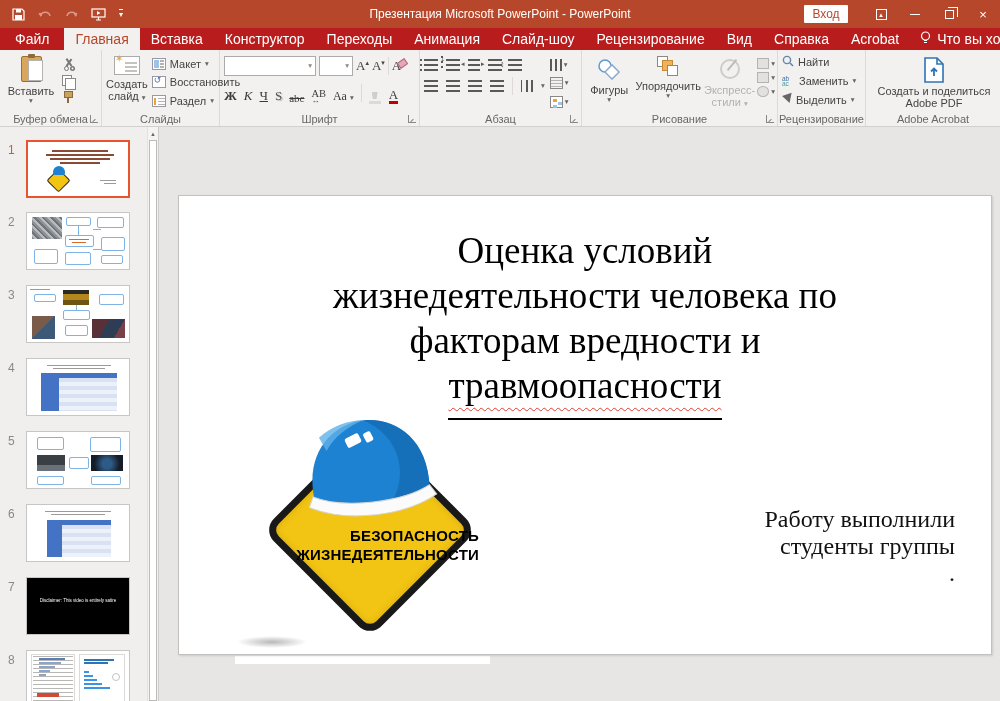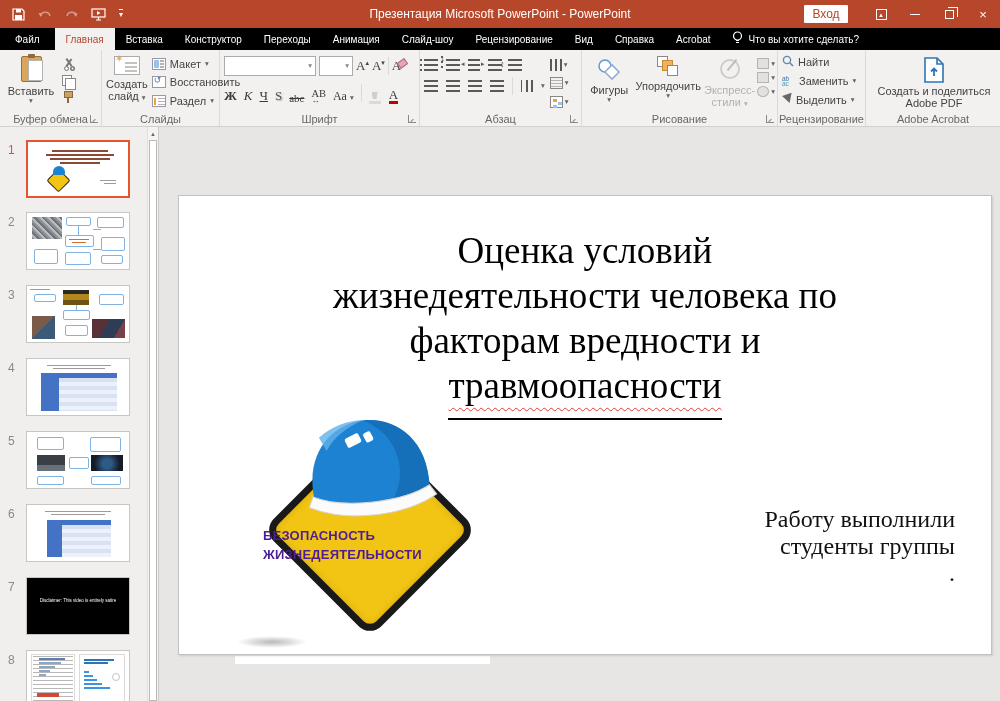--- a/index.html
+++ b/index.html
@@ -16,21 +16,21 @@
   .tb-title { position:absolute; left:50%; top:0; transform:translateX(-50%); height:28px; display:flex; align-items:center; font-size:12px; color:#fff; white-space:nowrap; }
   .tb-right { margin-left:auto; display:flex; align-items:center; height:100%; }
   .signin { width:44px; height:18px; background:#fff; color:#B7472A; font-size:12px; display:flex; align-items:center; justify-content:center; margin-right:16px; border-radius:1px; }
   .winbtn { width:34px; height:28px; display:flex; align-items:center; justify-content:center; font-size:13px; }
   .ribopt-box { width:11px; height:11px; border:1px solid #fff; display:flex; align-items:center; justify-content:center; font-size:7px; line-height:7px; }
   .min-bar { width:10px; height:1px; background:#fff; }
   .restore-box { position:relative; width:9px; height:9px; border:1px solid #fff; }
   .restore-box:before { content:""; position:absolute; left:2px; top:-4px; width:9px; height:9px; border:1px solid #fff; border-left:none; border-bottom:none; }
 
   
-  .tabbar { height:22px; background:#000000; display:flex; align-items:stretch; color:#fff; font-size:10px; }
+  .tabbar { height:22px; background:#b91c1c; display:flex; align-items:stretch; color:#fff; font-size:14px; }
   .tab { display:flex; align-items:center; padding:0 11px; white-space:nowrap; }
   .tab.filetab { padding:0 15px; }
   .tab.active { background:#f3f1f0; color:#B7472A; }
   .tellme { display:flex; align-items:center; gap:6px; padding:0 10px; white-space:nowrap; }
 
   
   .ribbon { height:77px; background:#f3f1f0; border-bottom:1px solid #d2cfcd; display:flex; position:relative; }
   .rgroup { position:relative; height:100%; border-right:1px solid #ddd9d6; padding:4px 2px 16px 4px; }
   .glabel { position:absolute; bottom:1px; left:0; right:0; text-align:center; font-size:11px; color:#696764; white-space:nowrap; }
   .launcher { position:absolute; right:3px; bottom:3px; width:8px; height:8px; border-left:1px solid #8a8886; border-bottom:1px solid #8a8886; }
@@ -176,21 +176,21 @@
   .canvas { position:relative; flex:1; background:#e8e6e5; overflow:hidden; }
   .slide { position:absolute; left:19px; top:68px; width:814px; height:460px; background:#fff; border:1px solid #c3c1bf; box-shadow:1px 1px 2px rgba(0,0,0,.12); }
   .overflow-strip { position:absolute; left:76px; top:529px; width:255px; height:8px; background:#fff; }
   .s-title { position:absolute; left:50%; transform:translateX(-50%); top:32px; width:740px; text-align:center; font-family:"Liberation Serif","DejaVu Serif",serif; font-size:37px; line-height:45px; color:#000; }
   .u-black { border-bottom:2.5px solid #000; padding-bottom:12px; }
   .u-red { text-decoration:underline; text-decoration-style:wavy; text-decoration-color:#e03c31; text-decoration-thickness:1px; text-underline-offset:9px; text-decoration-skip-ink:none; }
   .s-credit { position:absolute; right:36px; top:310px; text-align:right; font-family:"Liberation Serif","DejaVu Serif",serif; font-size:24px; line-height:27px; color:#111; }
 
   .logo { position:absolute; left:84px; top:222px; width:216px; height:226px; }
   .diamond { position:absolute; left:31px; top:36px; width:152px; height:152px; background:#f2c414; border:7px solid #191919; border-radius:16px; transform:rotate(45deg); box-shadow:inset 0 0 6px rgba(120,90,0,.25); }
-  .logo-text { position:absolute; left:0; right:0; top:108px; text-align:left; font-weight:bold; font-size:13px; line-height:19px; color:#4c1d95; letter-spacing:.2px; }
+  .logo-text { position:absolute; left:0; right:0; top:108px; text-align:right; font-weight:bold; font-size:15px; line-height:19px; color:#000000; letter-spacing:.2px; }
   .helmet { position:absolute; left:30px; top:-8px; transform:rotate(-7deg); }
   .gshadow { position:absolute; left:-26px; bottom:-4px; width:70px; height:12px; border-radius:50%; background:radial-gradient(closest-side, rgba(0,0,0,.28), rgba(0,0,0,0)); }
 </style>
 </head>
 <body>
 
 <div class="app">
 
   <div class="titlebar">
     <div class="qat">

